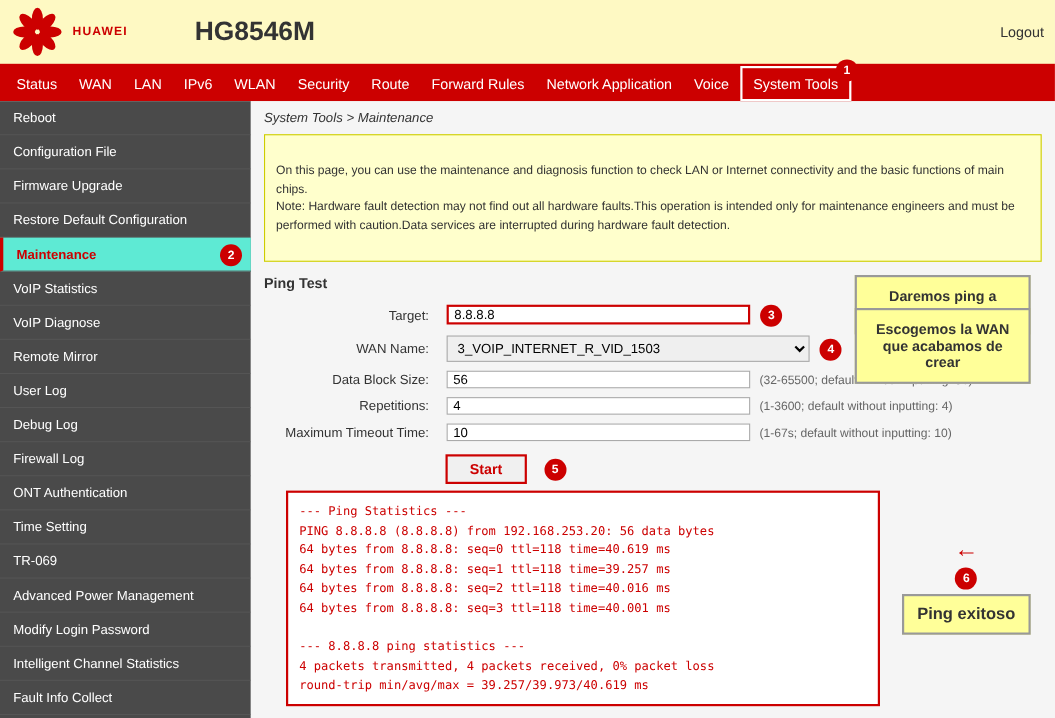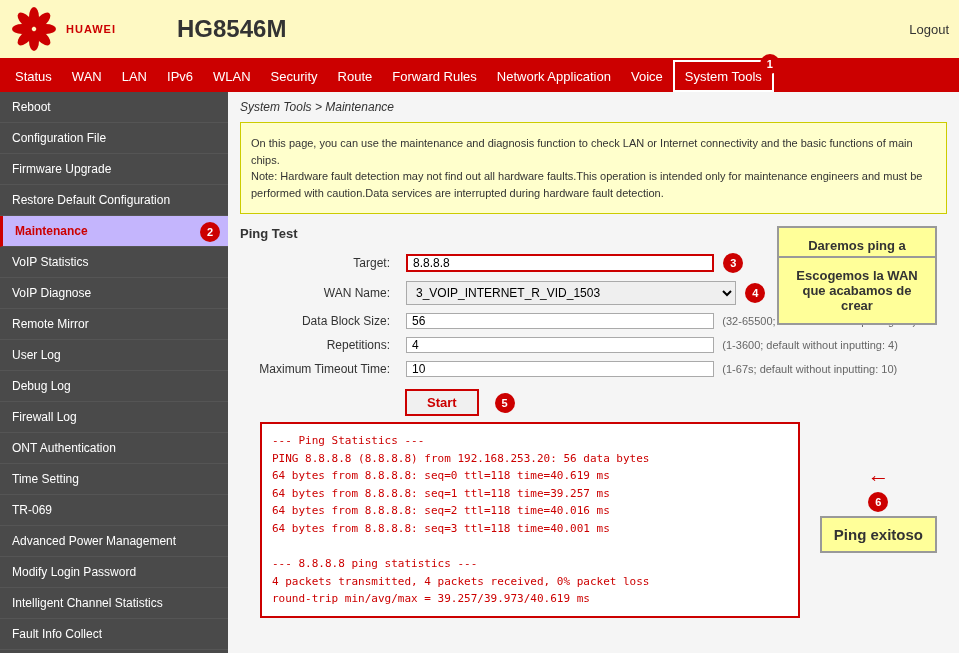--- a/index.html
+++ b/index.html
@@ -15,34 +15,34 @@
     #nav { background: #cc0000; display: flex; align-items: center; height: 32px; padding: 0 5px; }
     .nav-item { color: #fff; padding: 0 10px; font-size: 13px; cursor: pointer; height: 32px; display: flex; align-items: center; text-decoration: none; }
     .nav-item.active { background: #cc0000; border: 2px solid #fff; }
 
     
     #main-layout { display: flex; min-height: 580px; }
 
     
     #sidebar { width: 228px; background: #4a4a4a; flex-shrink: 0; }
     .sidebar-item { padding: 8px 12px; color: #fff; cursor: pointer; border-bottom: 1px solid #555; font-size: 12px; }
-    .sidebar-item.active { background: #c4b5fd; color: #cc0000; border-left: 3px solid #cc0000; font-weight: bold; }
+    .sidebar-item.active { background: #5eead4; color: #cc0000; border-left: 3px solid #cc0000; font-weight: bold; }
 
     
     #content { flex: 1; background: #f5f5f5; padding: 8px 12px; }
     #breadcrumb { color: #333; margin-bottom: 8px; font-size: 12px; font-style: italic; }
 
-    .info-box { background: #ffffcc; border: 1px solid #cccc00; padding: 12px 10px; margin-bottom: 12px; font-size: 11px; line-height: 1.5; color: #333; }
+    .info-box { background: #ffffcc; border: 1px solid #cccc00; padding: 24px 10px; margin-bottom: 12px; font-size: 11px; line-height: 1.5; color: #333; }
 
     .section-title { font-weight: bold; font-size: 13px; margin-bottom: 8px; color: #333; }
 
     .form-table { width: 100%; border-collapse: collapse; margin-bottom: 8px; }
     .form-table tr td { padding: 4px 6px; vertical-align: middle; }
     .form-table td:first-child { width: 160px; font-size: 12px; color: #333; text-align: right; padding-right: 10px; }
-    .form-input { width: 308px; border: 1px solid #aaa; padding: 0 5px; font-size: 12px; }
+    .form-input { width: 276px; border: 1px solid #aaa; padding: 0 5px; font-size: 12px; }
     .form-input.highlight { border: 2px solid #cc0000; }
     .form-select { width: 330px; border: 1px solid #aaa; padding: 3px 5px; font-size: 12px; }
     .hint-text { color: #666; font-size: 11px; margin-left: 5px; }
 
     .start-btn { background: #f0f0f0; border: 2px solid #cc0000; color: #cc0000; padding: 4px 20px; font-size: 13px; font-weight: bold; cursor: pointer; margin: 6px 0 6px 165px; }
 
     .ping-output { border: 2px solid #cc0000; background: #fff; padding: 8px 10px; font-size: 11px; color: #cc0000; font-family: monospace; margin-left: 10px; margin-right: 10px; min-height: 100px; white-space: pre-line; line-height: 1.6; }
 
     
     .callout { background: #ffff99; border: 2px solid #999; padding: 8px 12px; font-size: 14px; font-weight: bold; text-align: center; color: #333; max-width: 160px; }

